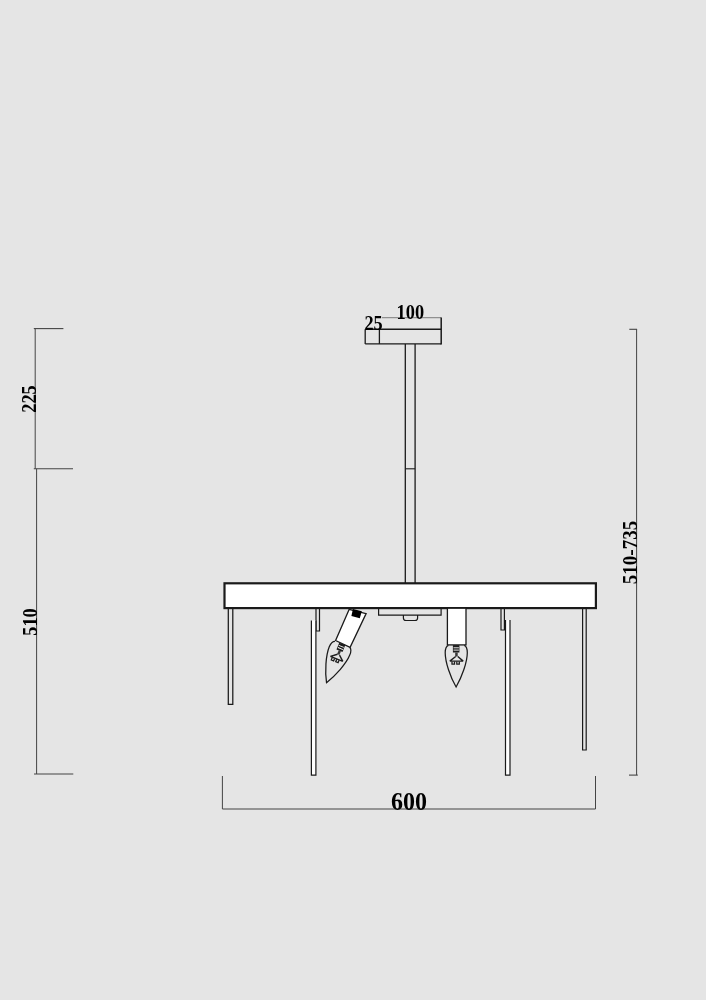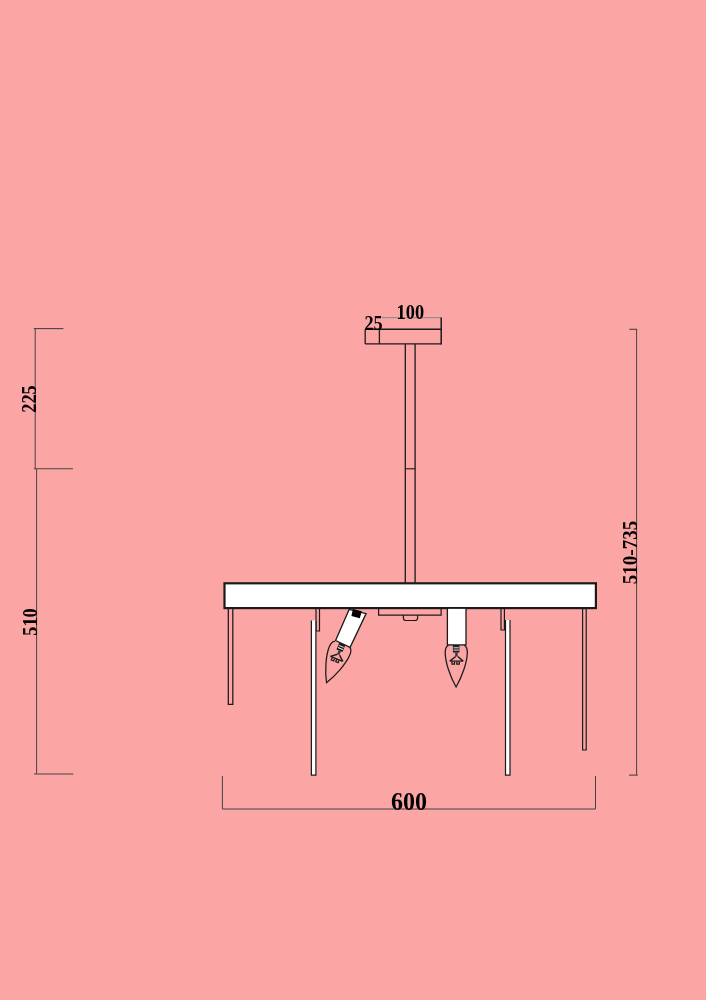--- a/index.html
+++ b/index.html
@@ -1,16 +1,16 @@
 <!DOCTYPE html>
 <html><head>
 <meta charset="utf-8">
 <style>
   html,body{margin:0;padding:0;background:#ffffff;}
-  #page{position:relative;width:706px;height:1000px;background:#fca5a5;overflow:hidden;}
+  #page{position:relative;width:706px;height:1000px;background:#e5e5e5;overflow:hidden;}
   svg{position:absolute;left:0;top:0;}
   text{font-family:"Liberation Serif", serif;font-weight:bold;fill:#000000;}
   svg{transform:translateZ(0);}
 </style>
 </head>
 <body>
 <div id="page">
 <svg width="706" height="1000" viewBox="0 0 706 1000">
   <defs>
     <g id="bulbcore">

